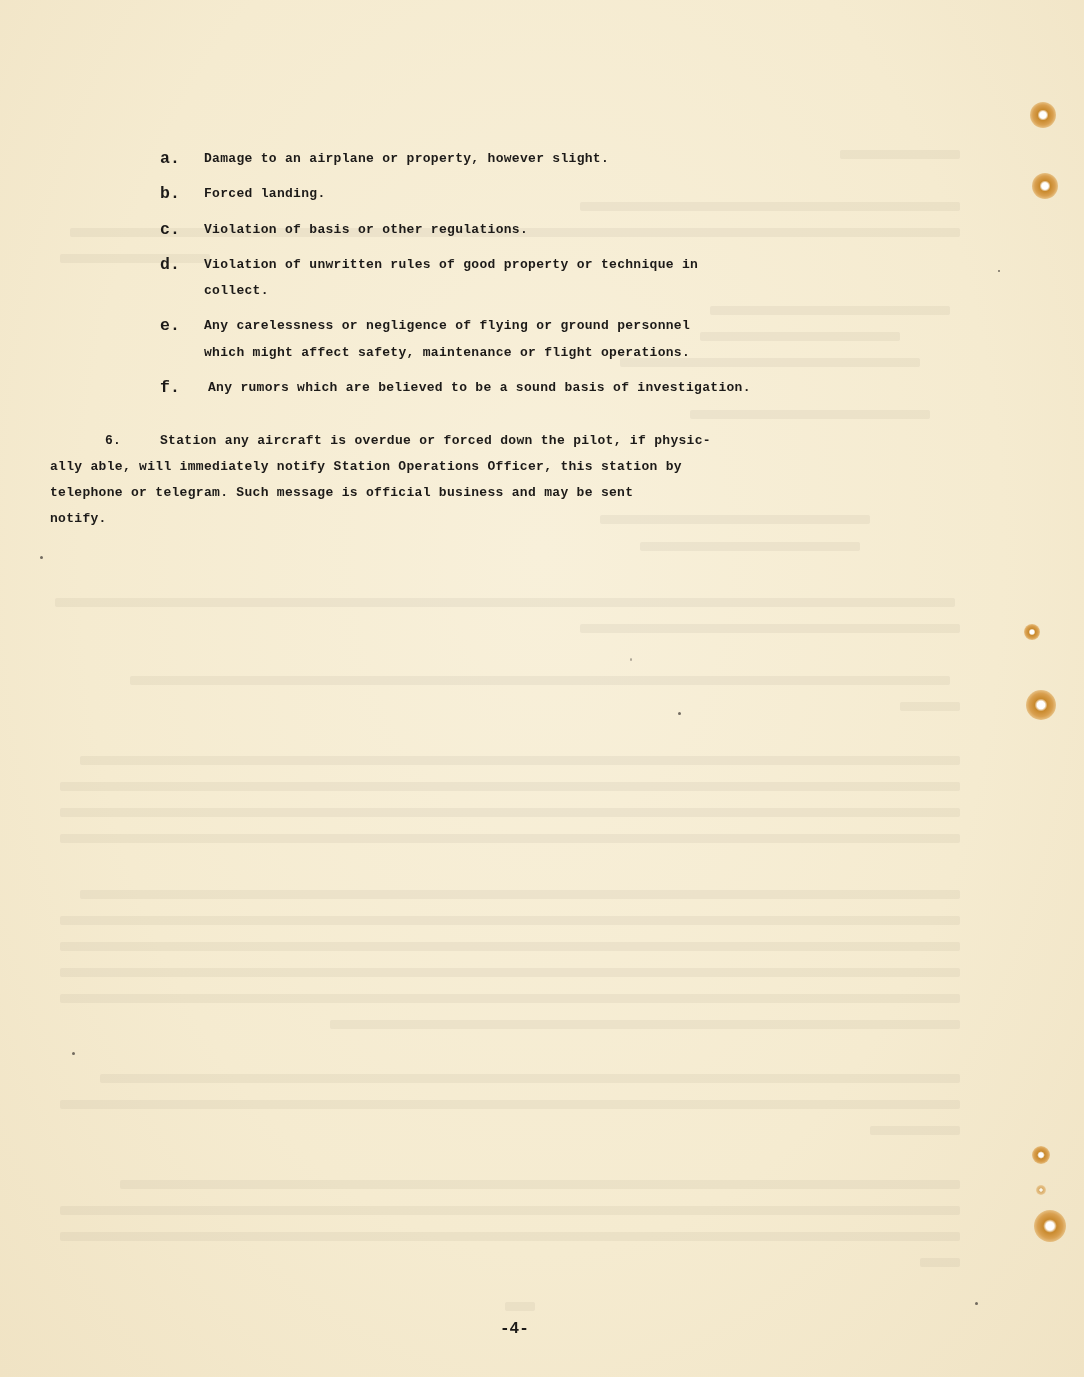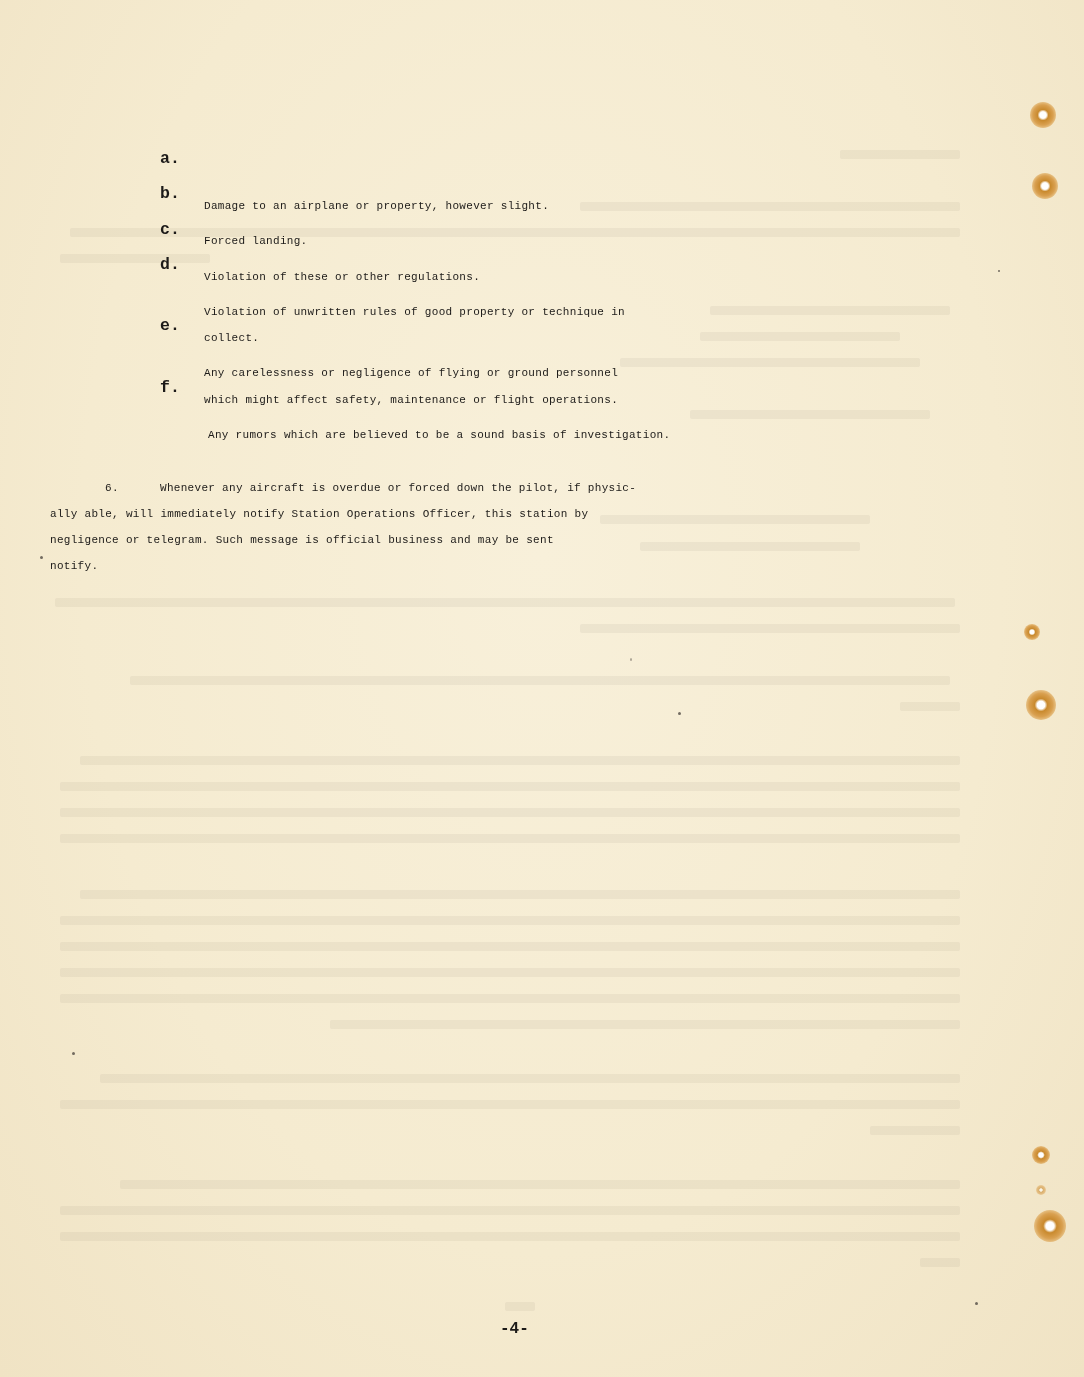--- a/index.html
+++ b/index.html
@@ -29,26 +29,25 @@
       pointer-events: none;
     }
     .bleed .ghost-line {
       position: absolute;
       height: 9px;
       background: rgba(150, 140, 120, 0.10);
       border-radius: 2px;
     }
     .text {
       position: absolute;
-      font-size: 11px;
-      font-weight: normal;
+      font-size: 13px;
+      font-weight: bold;
       letter-spacing: 0.3px;
       white-space: nowrap;
       line-height: 26px;
-      margin-top: 47px;
     }
     .item-label {
       position: absolute;
       font-size: 16.5px;
       font-weight: bold;
       line-height: 26px;
     }
     .hole {
       position: absolute;
       border-radius: 50%;
@@ -114,21 +113,21 @@
     <span class="text" style="left:204px; top:146px;">Damage to an airplane or property, however slight.</span>
   </div>
 
   <div>
     <span class="item-label" style="left:160px; top:181px;">b.</span>
     <span class="text" style="left:204px; top:181px;">Forced landing.</span>
   </div>
 
   <div>
     <span class="item-label" style="left:160px; top:217px;">c.</span>
-    <span class="text" style="left:204px; top:217px;">Violation of these or other regulations.</span>
+    <span class="text" style="left:204px; top:217px;">Violation of basis or other regulations.</span>
   </div>
 
   <div>
     <span class="item-label" style="left:160px; top:252px;">d.</span>
     <span class="text" style="left:204px; top:252px;">Violation of unwritten rules of good property or technique in</span>
     <span class="text" style="left:204px; top:278px;">collect.</span>
   </div>
 
   <div>
     <span class="item-label" style="left:160px; top:313px;">e.</span>
@@ -136,23 +135,23 @@
     <span class="text" style="left:204px; top:340px;">which might affect safety, maintenance or flight operations.</span>
   </div>
 
   <div>
     <span class="item-label" style="left:160px; top:375px;">f.</span>
     <span class="text" style="left:208px; top:375px;">Any rumors which are believed to be a sound basis of investigation.</span>
   </div>
 
   <div>
     <span class="text" style="left:105px; top:428px;">6.</span>
-    <span class="text" style="left:160px; top:428px;">Whenever any aircraft is overdue or forced down the pilot, if physic-</span>
+    <span class="text" style="left:160px; top:428px;">Station any aircraft is overdue or forced down the pilot, if physic-</span>
     <span class="text" style="left:50px; top:454px;">ally able, will immediately notify Station Operations Officer, this station by</span>
-    <span class="text" style="left:50px; top:480px;">negligence or telegram.  Such message is official business and may be sent</span>
+    <span class="text" style="left:50px; top:480px;">telephone or telegram.  Such message is official business and may be sent</span>
     <span class="text" style="left:50px; top:506px;">notify.</span>
   </div>
 
   <div class="page-number">-4-</div>
 
   <div class="hole" style="left:1030px; top:102px; width:26px; height:26px;"></div>
   <div class="hole" style="left:1032px; top:173px; width:26px; height:26px;"></div>
   <div class="hole" style="left:1024px; top:624px; width:16px; height:16px;"></div>
   <div class="hole" style="left:1026px; top:690px; width:30px; height:30px;"></div>
   <div class="hole" style="left:1032px; top:1146px; width:18px; height:18px;"></div>

